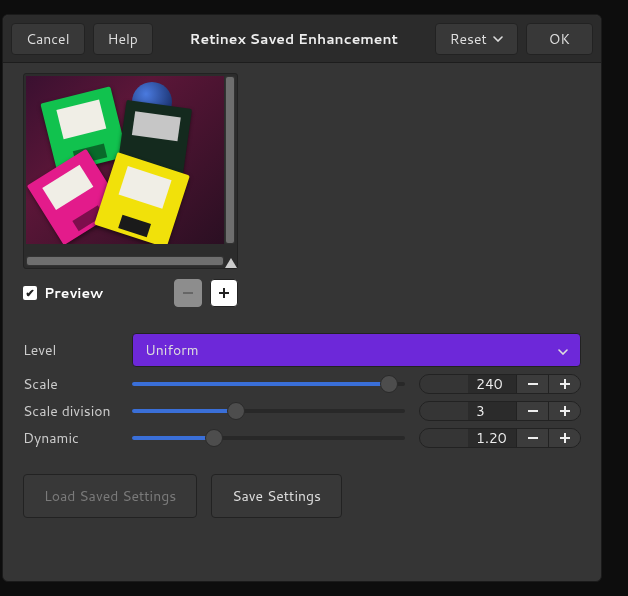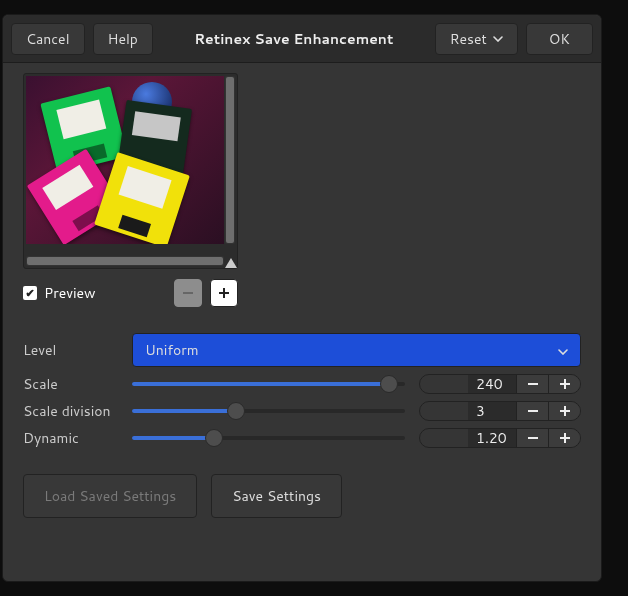--- a/index.html
+++ b/index.html
@@ -41,31 +41,31 @@
     background: #333; border-radius: 2px;
   }
   .hscroll-thumb { position: absolute; top: 1px; left: 1px; height: 8px; width: 196px; background: #6e6e6e; border-radius: 2px; }
   .nav-tri { position: absolute; right: 0px; bottom: 0px; width: 0; height: 0;
     border-left: 6px solid transparent; border-right: 6px solid transparent; border-bottom: 10px solid #ccc; }
   .preview-row {
     width: 215px; margin-top: 10px; display: flex; align-items: center;
   }
   .chk { width: 14px; height: 14px; background: #fff; border-radius: 2px; margin-right: 7px;
     display: inline-flex; align-items: center; justify-content: center; color: #222; font-size: 11px; font-weight: bold; }
-  .preview-label { font-weight: 400; color: #fff; flex: 1; }
+  .preview-label { font-weight: 700; color: #fff; flex: 1; }
   .sqbtn {
     width: 28px; height: 28px; background: #383838; border: 1px solid #222; border-radius: 4px;
     display: inline-flex; align-items: center; justify-content: center; color: #eee; font-size: 16px; cursor: pointer;
   }
   .sqbtn.disabled { background: #8d8d8d; border-color: #8d8d8d; color: #666; cursor: default; }
   .sqbtn + .sqbtn { margin-left: 8px; }
   .form { margin-top: 26px; display: grid; grid-template-columns: 102px 1fr; row-gap: 20px; column-gap: 4px; align-items: center; gap: 7px; }
   .lbl { color: #ccc; }
   .select {
-    height: 34px; background: #1d4ed8; border: 1px solid #222; border-radius: 4px;
+    height: 34px; background: #6d28d9; border: 1px solid #222; border-radius: 4px;
     display: flex; align-items: center; padding: 0 12px; cursor: pointer; position: relative;
   }
   .select .caret { position: absolute; right: 12px; top: 50%; transform: translateY(-50%); }
   .caret-svg { width: 10px; height: 6px; }
   .slider-row { display: flex; align-items: center; gap: 14px; }
   .track { flex: 1; height: 20px; position: relative; cursor: pointer; }
   .rail { position: absolute; left: 0; right: 0; top: 50%; height: 4px; background: #282828; border-radius: 2px; transform: translateY(-50%); }
   .fill { position: absolute; left: 0; top: 50%; height: 4px; background: #3a6fd8; border-radius: 2px; transform: translateY(-50%); }
   .thumb { position: absolute; top: 50%; width: 18px; height: 18px; background: #4d4d4d; border: 1px solid #2a2a2a; border-radius: 50%; transform: translate(-50%, -50%); }
   .spin {
@@ -87,21 +87,21 @@
   .disk .shutter { position: absolute; background: rgba(0,0,0,.45); }
 </style>
 </head>
 <body>
 
 <div class="window">
 
   <div class="titlebar">
     <button class="btn">Cancel</button>
     <button class="btn">Help</button>
-    <div class="tb-title">Retinex Save Enhancement</div>
+    <div class="tb-title">Retinex Saved Enhancement</div>
     <button class="btn">
       <span>Reset</span>
       <svg class="caret-svg" viewBox="0 0 10 6">
           <path d="M1 1 L5 5 L9 1" stroke="#ddd" stroke-width="1.6" fill="none" stroke-linecap="round"></path>
         </svg>
     </button>
     <button class="btn" style="padding:0 22px">OK</button>
   </div>
 
   <div class="content">

